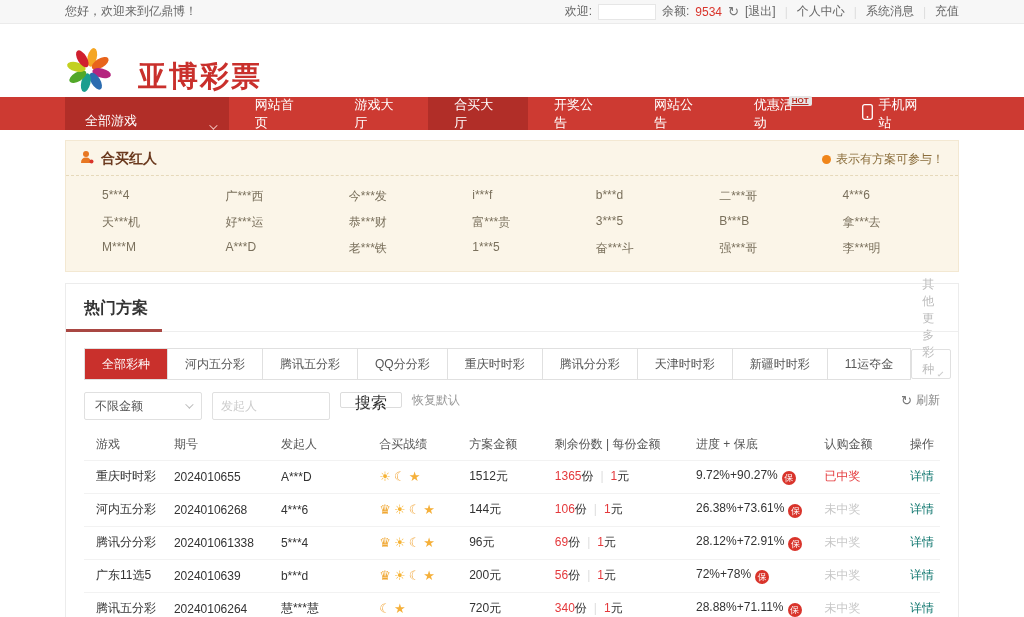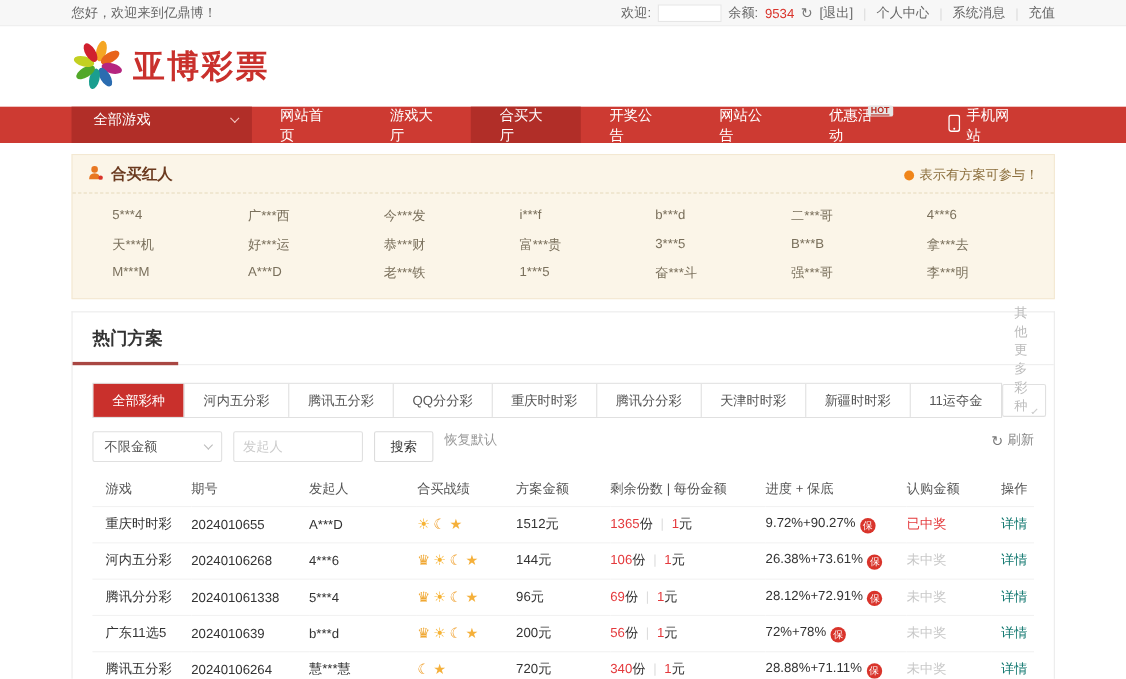--- a/index.html
+++ b/index.html
@@ -12,27 +12,27 @@
   .topbar { height:24px; background:#f7f7f7; border-bottom:1px solid #ebebeb; }
   .topbar-inner { display:flex; align-items:center; height:100%; color:#666; }
   .topbar-right { margin-left:auto; display:flex; align-items:center; gap:6px; }
   .topbar input { width:58px; height:16px; border:1px solid #e6e6e6; background:#fff; outline:none; padding:0 3px; font-size:11px; }
   .red-text { color:#d9342b; }
   .sep { color:#ddd; margin:0 3px; }
   .refresh-glyph { color:#777; font-size:13px; cursor:pointer; }
 
   
   .site-header { height:73px; background:#fff; }
-  .header-inner { display:flex; align-items:center; height:100%; }
+  .header-inner { display:flex; align-items:flex-end; height:100%;gap:17px; }
   .brand-text { color:#c9302c; font-size:29px; font-weight:bold; letter-spacing:2px; margin-left:8px; }
 
   
   .main-nav { height:33px; background:#cd3a32; }
   .nav-inner { display:flex; height:100%; color:#fff; font-size:13px; }
-  .all-games { width:175px; background:#b12e28; display:flex; align-items:center; padding:0 14px 10px 20px; cursor:pointer; }
+  .all-games { width:175px; background:#b12e28; display:flex; align-items:flex-end; padding:0 14px 0 20px; cursor:pointer; }
   .chev { display:inline-block; width:6px; height:6px; border-right:1px solid #f3c3bd; border-bottom:1px solid #f3c3bd; transform:rotate(45deg) translateY(-2px); margin-left:auto; }
   .nav-item { position:relative; display:flex; align-items:center; padding:0 26px; cursor:pointer; }
   .nav-item.active { background:#b12e28; }
   .hot-badge { position:absolute; top:-1px; right:16px; background:#e5e5e5; color:#b92c22; font-size:8px; line-height:10px; padding:0 3px; border-radius:2px; font-weight:bold;text-decoration:underline; }
   .nav-mobile { margin-left:auto; display:flex; align-items:center; gap:6px; padding:0 34px; cursor:pointer; }
 
   
   main { display:block; }
   .hot-card { margin-top:10px; background:#fbf5e8; border:1px solid #f3e8d2; }
   .hot-head { display:flex; align-items:center; padding:9px 14px 7px; border-bottom:1px dashed #e6d9ba; }
@@ -54,21 +54,21 @@
   .tab:first-child { border-left:none; }
   .tab.active { background:#c9302c; color:#fff; }
   .more-select { width:130px; height:30px; border:1px solid #e0e0e0; border-radius:2px; display:flex; align-items:flex-end; padding:0 10px; color:#bbb; cursor:pointer; }
   .more-select .chev { border-color:#ccc; }
 
   .filter-row { display:flex; align-items:flex-start; gap:10px; margin:12px 18px 10px; }
   .amount-select { width:118px; height:28px; border:1px solid #e0e0e0; border-radius:2px; display:flex; align-items:center; padding:0 10px; color:#555; cursor:pointer; background:#fff; }
   .amount-select .chev { border-color:#bbb; }
   .initiator-input { width:118px; height:28px; border:1px solid #e0e0e0; border-radius:2px; padding:0 8px; outline:none; font-size:12px; color:#333; }
   .initiator-input::placeholder { color:#ccc; }
-  .search-btn { height:28px; padding:0 14px; border:1px solid #dcdcdc; border-radius:2px; background:#fff; color:#333; font-size:12px; cursor:pointer; }
+  .search-btn { height:16px; padding:0 14px; border:1px solid #dcdcdc; border-radius:2px; background:#fff; color:#333; font-size:16px; cursor:pointer; }
   .reset-link { color:#999; cursor:pointer; }
   .refresh-area { margin-left:auto; color:#888; display:flex; align-items:center; gap:4px; cursor:pointer; }
 
   table { width:calc(100% - 36px); margin:0 18px; border-collapse:collapse; table-layout:fixed; }
   th { color:#555; font-weight:normal; text-align:left; height:30px; font-size:12px; }
   td { height:33px; border-top:1px solid #f2f2f2; font-size:12px; color:#333; }
   th:nth-child(1), td:nth-child(1) { width:10.5%; padding-left:12px; }
   th:nth-child(2), td:nth-child(2) { width:12.5%; }
   th:nth-child(3), td:nth-child(3) { width:11.5%; }
   th:nth-child(4), td:nth-child(4) { width:10.5%; }

